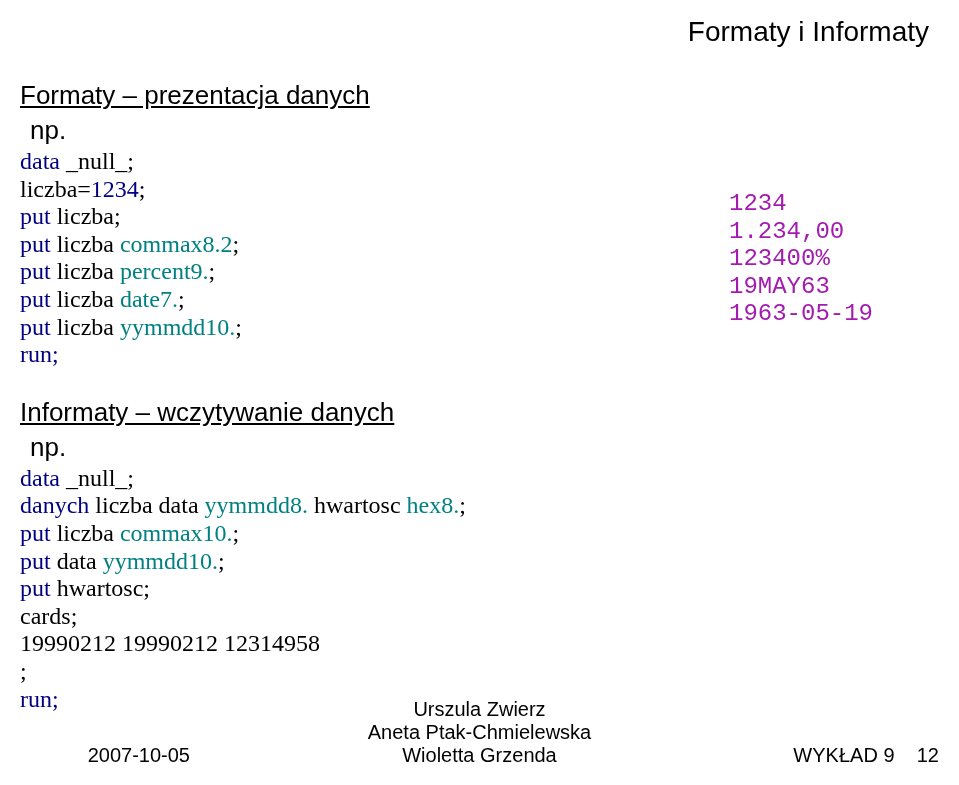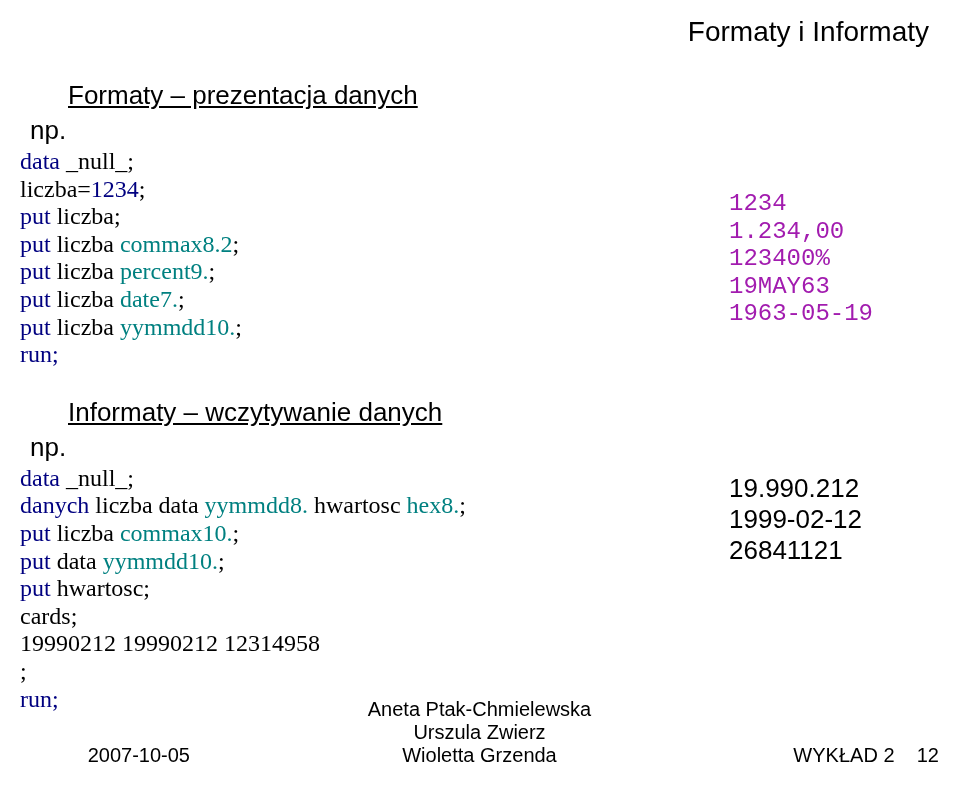--- a/index.html
+++ b/index.html
@@ -35,21 +35,20 @@
   }
   .output-col {
     width: 220px;
     padding-left: 10px;
   }
   .section-header {
     font-size: 26px;
     text-decoration: underline;
     color: #000;
     margin-bottom: 4px;
-    margin-left: 48px;
   }
   .np {
     font-size: 26px;
     color: #000;
     margin-bottom: 2px;
     margin-left: 10px;
   }
   .code {
     font-family: Liberation Serif, serif;
     font-size: 24px;
@@ -138,31 +137,26 @@
 
   </div>
 
   <div class="output-col">
     <div class="out-mono"><span>1234</span>
 <span>1.234,00</span>
 <span>123400%</span>
 <span>19MAY63</span>
 <span>1963-05-19</span></div>
 
-    <div class="out-sans">
-      <div>19.990.212</div>
-      <div>1999-02-12</div>
-      <div>26841121</div>
-    </div>
   </div>
 </div>
 
 <div class="footer">
   <div class="footer-left">2007-10-05</div>
   <div class="footer-center">
+    <div>Urszula Zwierz</div>
     <div>Aneta Ptak-Chmielewska</div>
-    <div>Urszula Zwierz</div>
     <div>Wioletta Grzenda</div>
   </div>
   <div class="footer-right">
-    <span>WYKŁAD 2</span>&nbsp;&nbsp;&nbsp;&nbsp;<span>12</span>
+    <span>WYKŁAD 9</span>&nbsp;&nbsp;&nbsp;&nbsp;<span>12</span>
   </div>
 </div>
 
 </body></html>

